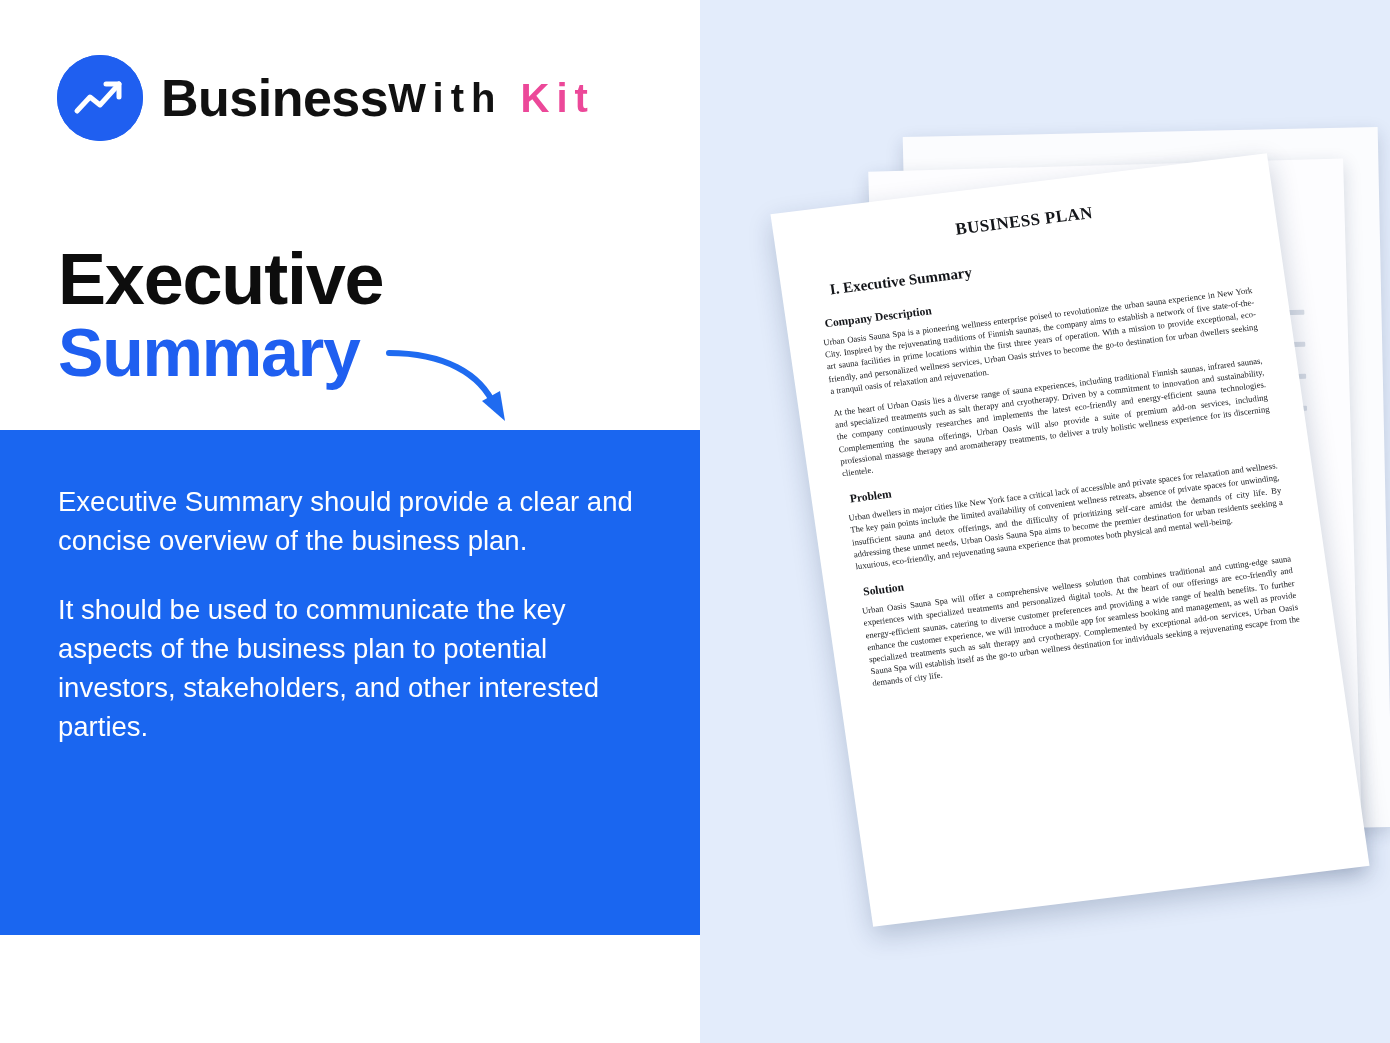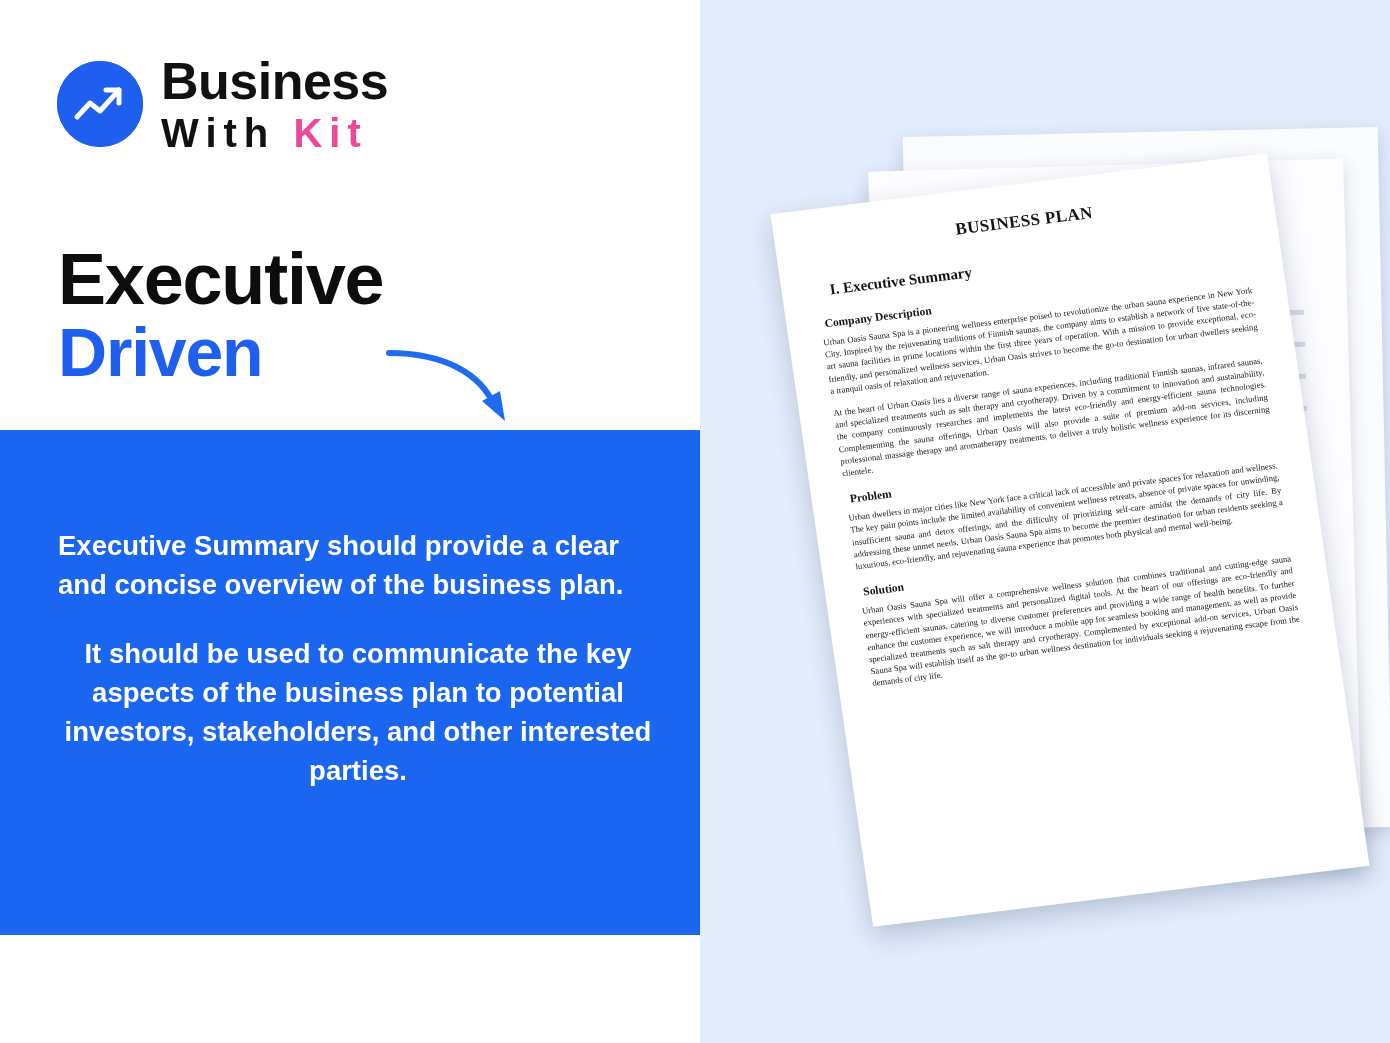--- a/index.html
+++ b/index.html
@@ -54,21 +54,21 @@
   }
   .logo-mark {
     width: 86px; height: 86px;
     border-radius: 50%;
     background: #1f5ff0;
     position: relative;
     flex: 0 0 auto;
   }
   .logo-text-block {
     display: flex;
-    flex-direction: column;
+    flex-direction: row;
     line-height: 1;
   }
   .logo-line1 {
     font-size: 52px;
     font-weight: bold;
     color: #111111;
     letter-spacing: -0.5px;
   }
   .logo-line2 {
     font-size: 40px;
@@ -108,25 +108,24 @@
     width: 140px; height: 95px;
   }
 
   
   .body-copy {
     position: absolute;
     left: 58px; top: 482px;
     width: 600px;
     color: #ffffff;
     font-size: 27.5px;
-    font-weight: bold;
+    font-weight: normal;
     line-height: 1.42;
-    margin-top: 44px;
-  }
-  .body-copy p + p { margin-top: 30px; text-align: center; }
+  }
+  .body-copy p + p { margin-top: 30px; }
 
   
   .doc-stack {
     position: absolute;
     left: 620px; top: 110px;
     width: 780px; height: 800px;
   }
   .sheet {
     position: absolute;
     background: #ffffff;
@@ -218,21 +217,21 @@
       </svg>
     </div>
     <div class="logo-text-block">
       <span class="logo-line1">Business</span>
       <span class="logo-line2"><span>With </span><span class="kit">Kit</span></span>
     </div>
   </div>
 
   <div class="headline">
     <span class="l1">Executive</span>
-    <span class="l2">Driven</span>
+    <span class="l2">Summary</span>
   </div>
 
   <div class="arrow">
     <svg width="140" height="95" viewBox="0 0 140 95" aria-hidden="true">
       <path d="M4 8 C58 8, 96 28, 110 62" fill="none" stroke="#1f6bf0" stroke-width="6" stroke-linecap="round"></path>
       <polygon points="97,56 120,76 115,46" fill="#1f6bf0"></polygon>
     </svg>
   </div>
 
   <div class="body-copy">

